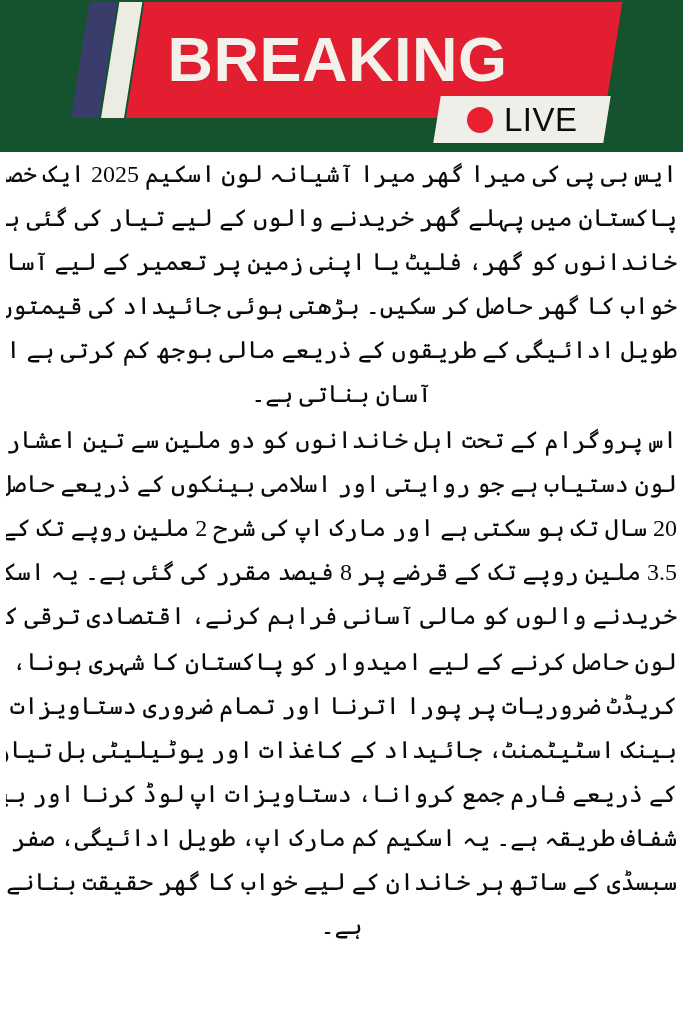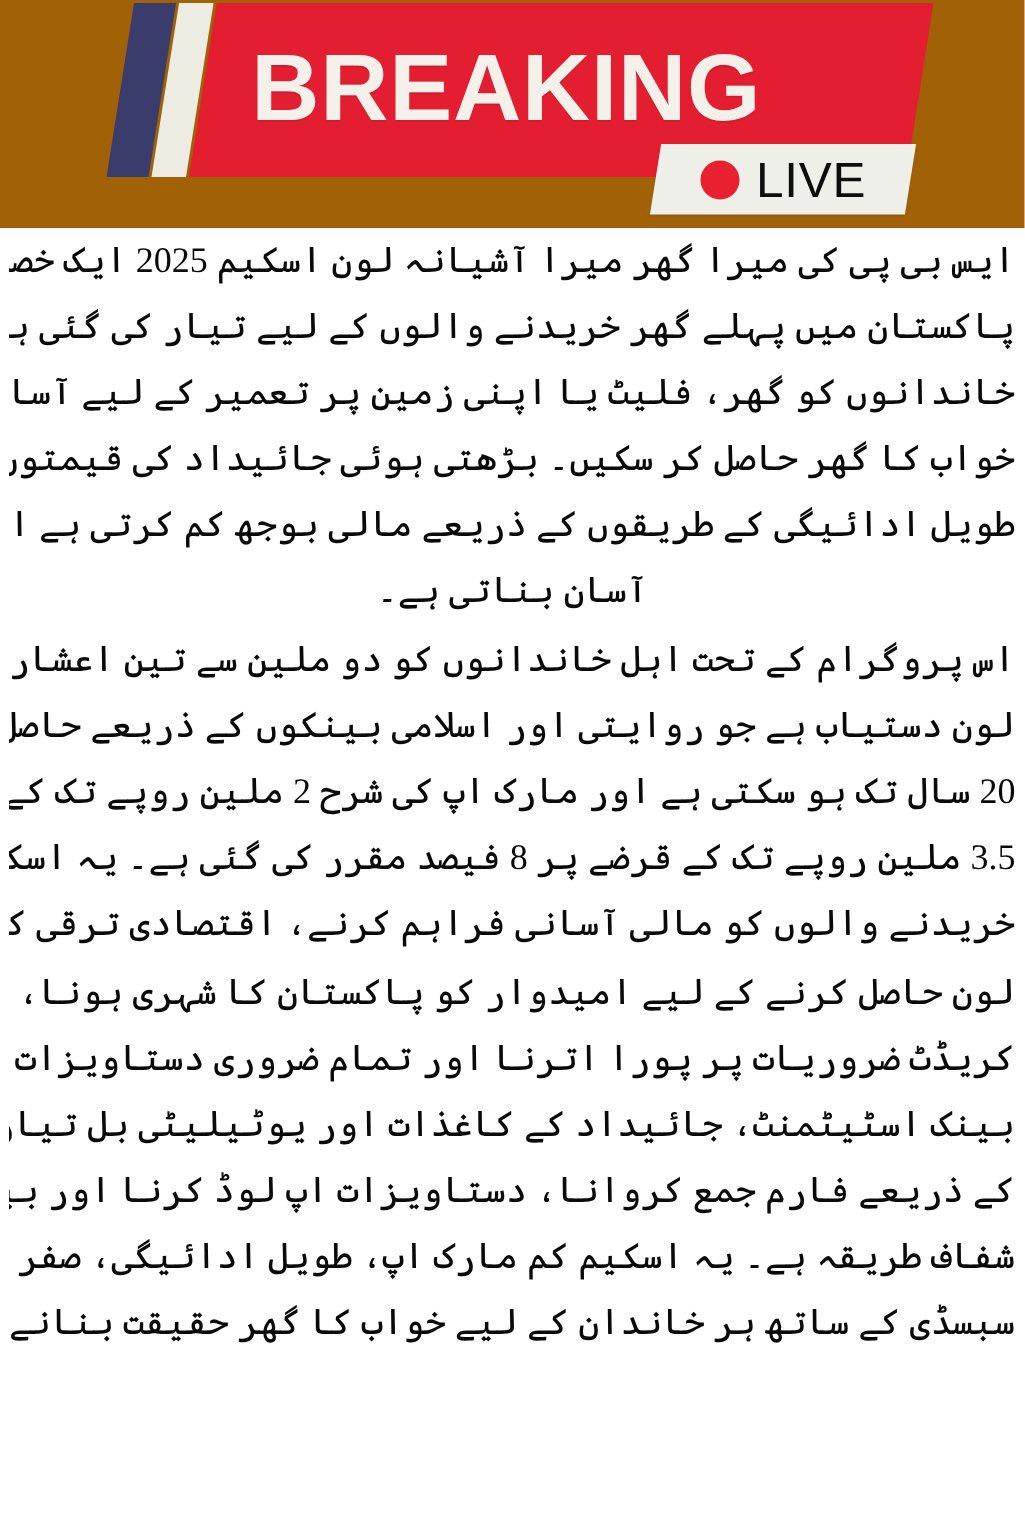--- a/index.html
+++ b/index.html
@@ -14,21 +14,21 @@
     overflow: hidden;
     font-family: "Liberation Sans", sans-serif;
     position: relative;
   }
 
   
   .banner {
     position: relative;
     width: 683px;
     height: 152px;
-    background: #a16207;
+    background: #14532d;
     overflow: hidden;
   }
 
   .banner-stripes {
     position: absolute;
     left: 0;
     top: 0;
     width: 683px;
     height: 118px;
   }
@@ -199,15 +199,16 @@
     <span class="line">خریدنے والوں کو مالی آسانی فراہم کرنے، اقتصادی ترقی کو فروغ دینے اور کم و درمیانی آمدنی</span>
   </div>
 
   <div class="para">
     <span class="line">لون حاصل کرنے کے لیے امیدوار کو پاکستان کا شہری ہونا، پہلی بار گھر خریدنا، بینک کی آمدنی اور</span>
     <span class="line">کریڈٹ ضروریات پر پورا اترنا اور تمام ضروری دستاویزات جیسے شناختی کارڈ، آمدنی کا ثبوت،</span>
     <span class="line">بینک اسٹیٹمنٹ، جائیداد کے کاغذات اور یوٹیلیٹی بل تیار رکھنا ضروری ہے۔ آن لائن رجسٹریشن</span>
     <span class="line">کے ذریعے فارم جمع کروانا، دستاویزات اپ لوڈ کرنا اور بینک کی تصدیق کا انتظار کرنا آسان اور</span>
     <span class="line">شفاف طریقہ ہے۔ یہ اسکیم کم مارک اپ، طویل ادائیگی، صفر پروسیسنگ فیس اور حکومت کی</span>
     <span class="line">سبسڈی کے ساتھ ہر خاندان کے لیے خواب کا گھر حقیقت بنانے کا بہترین موقع فراہم کرتی</span>
+    <span class="line last">ہے۔</span>
   </div>
 
 </div>
 
 </body></html>

